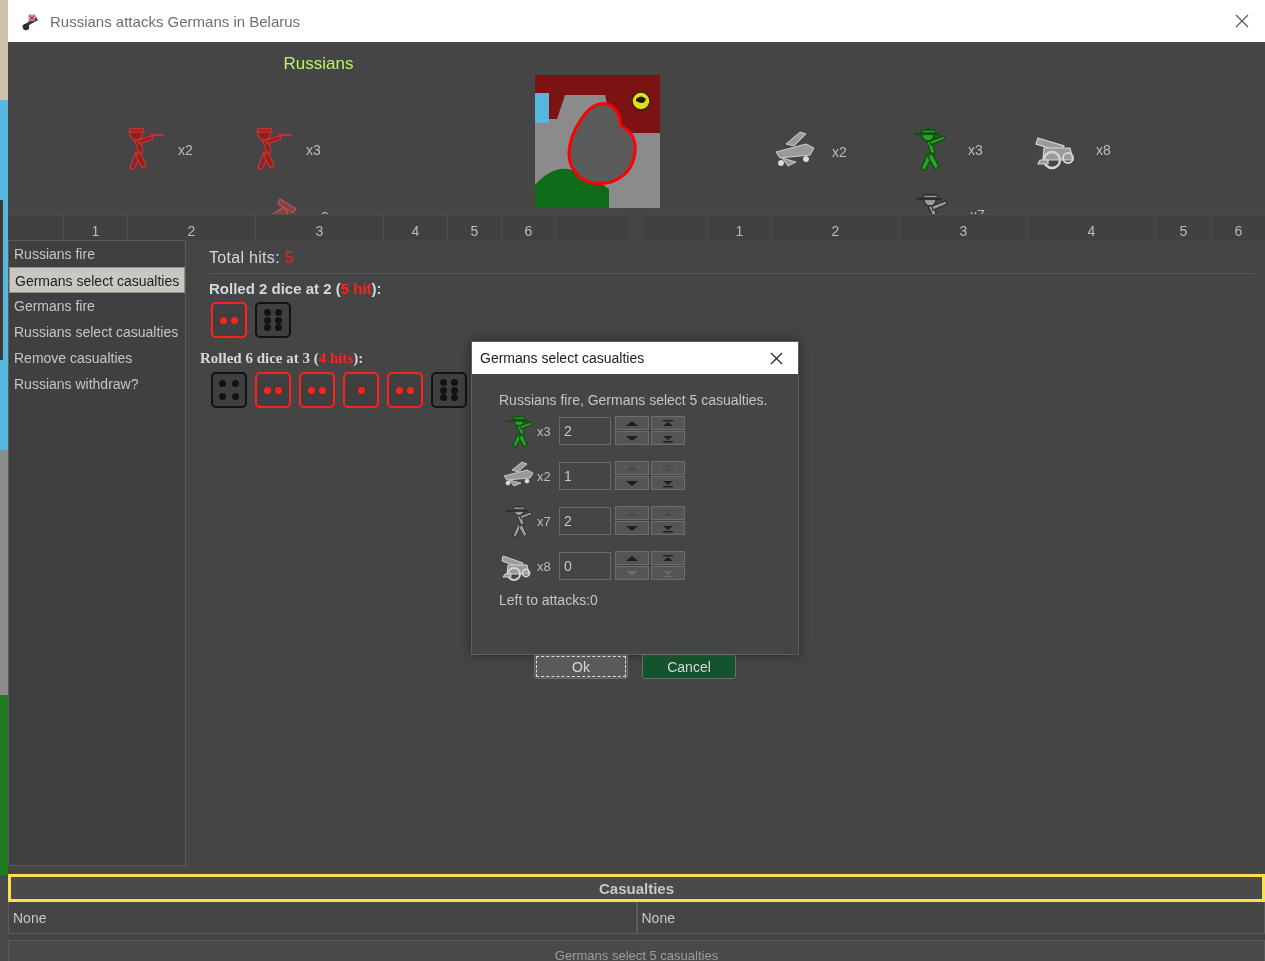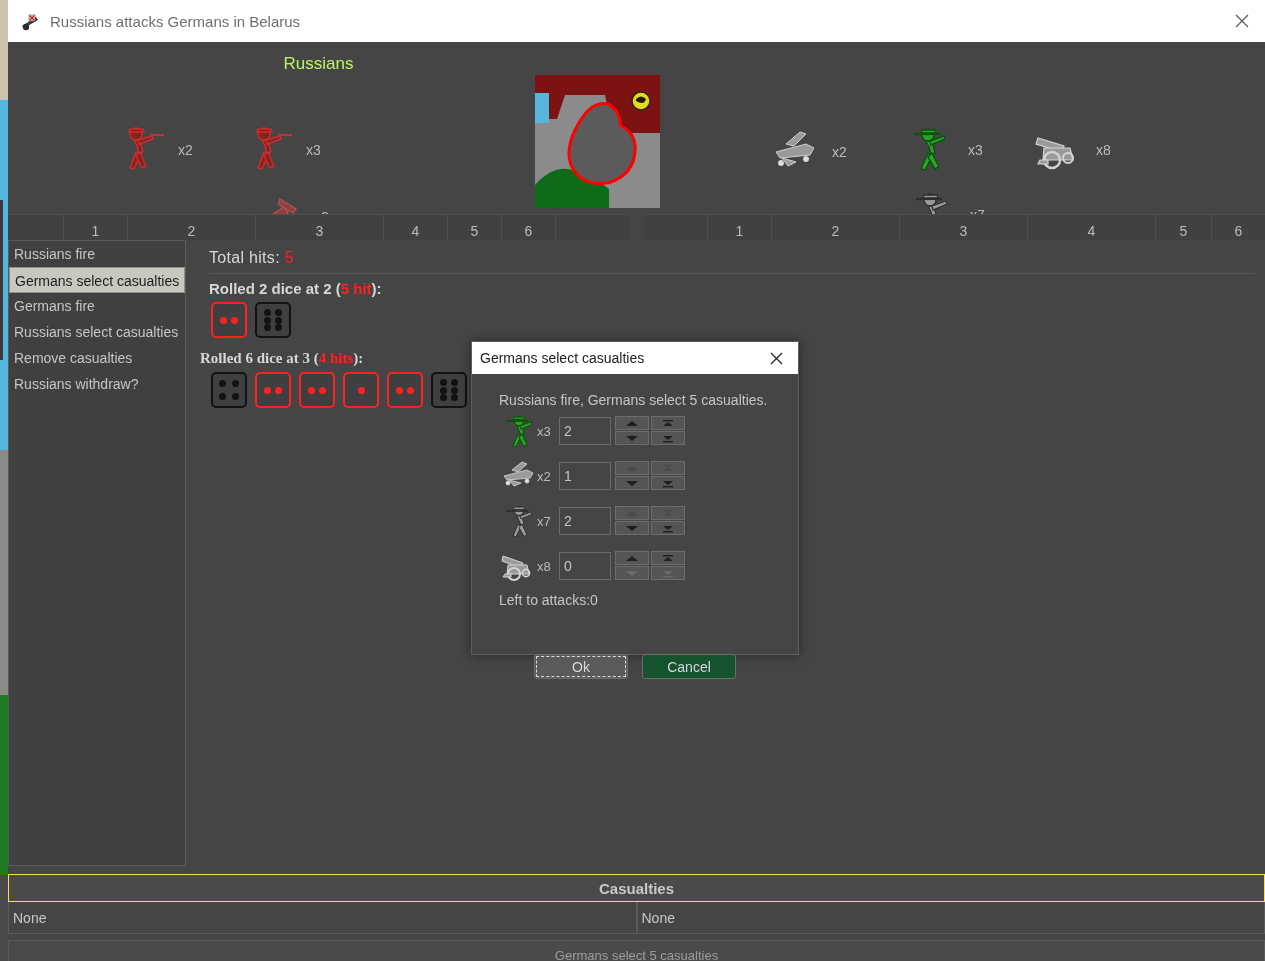--- a/index.html
+++ b/index.html
@@ -66,21 +66,21 @@
   .dicerow{position:absolute;display:flex;gap:8px;}
   .die{width:36px;height:36px;border-radius:5px;box-sizing:border-box;position:relative;background:#3f3f3f;}
   .die.red{border:2px solid #ff2020;}
   .die.black{border:2px solid #121212;}
   .pip{position:absolute;width:7px;height:7px;border-radius:50%;}
   .die.red .pip{background:#ff2020;}
   .die.black .pip{background:#121212;}
   
   #cas{position:absolute;left:0px;top:832px;width:1257px;height:62px;}
   #cas-head{
-    height:28px;border:1px solid #fde047;box-sizing:border-box;background:#4a4a4a;
+    height:28px;border:3px solid #fde047;box-sizing:border-box;background:#4a4a4a;
     display:flex;align-items:center;justify-content:center;font-size:15px;font-weight:bold;color:#c6c9cc;
   }
   #cas-body{display:flex;height:32px;}
   .cas-cell{
     flex:1;border:1px solid #5a5a5a;border-top:none;box-sizing:border-box;background:#454545;
     font-size:14px;color:#c6c9cc;display:flex;align-items:center;padding-left:4px;
   }
   #statusbar{
     position:absolute;left:0px;top:898px;width:1257px;height:30px;background:#4a4a4a;
     border:1px solid #5a5a5a;box-sizing:border-box;

